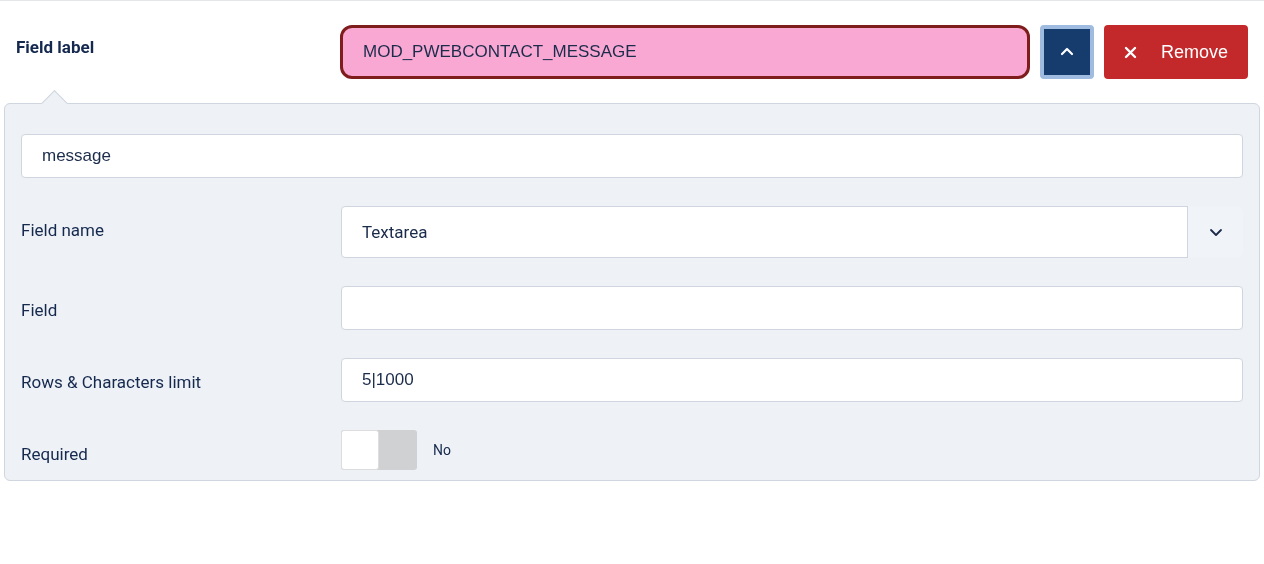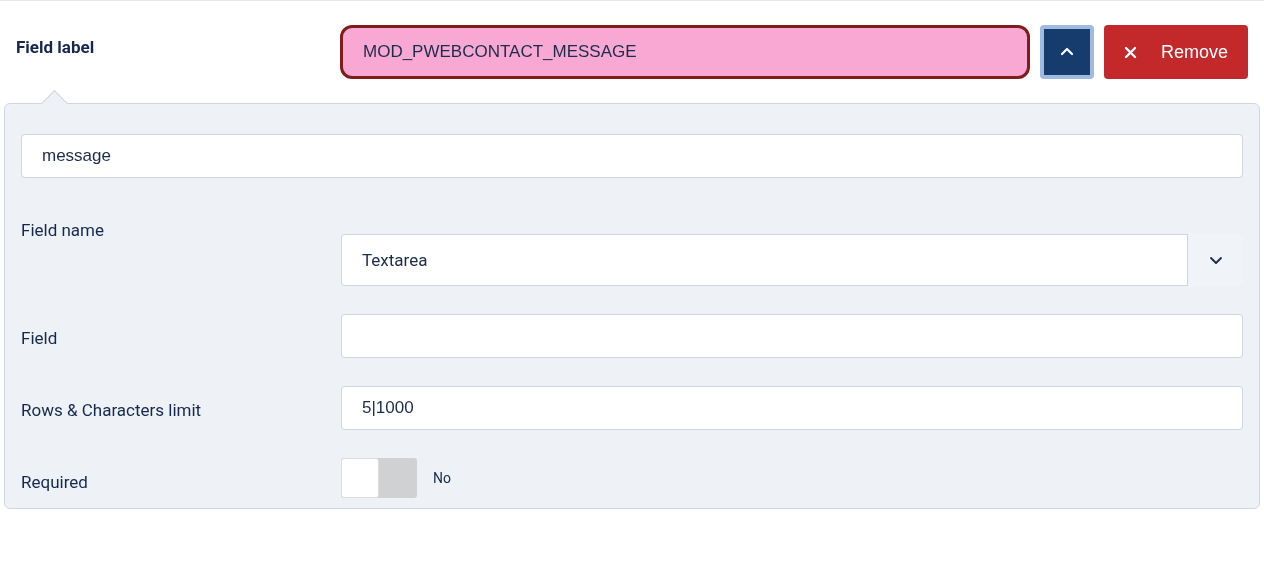--- a/index.html
+++ b/index.html
@@ -113,21 +113,20 @@
     border-radius: 4px;
     background: #fff;
     padding: 0 20px;
     font-size: 17px;
     color: #1b2c4b;
     outline: none;
   }
   .select-wrap {
     position: relative;
     width: 100%;
-    margin-top: 28px;
   }
   .select-display {
     width: 100%;
     height: 52px;
     border: 1px solid #cfd6df;
     border-radius: 4px;
     background: #fff;
     padding: 0 20px;
     font-size: 17px;
     color: #1b2c4b;

